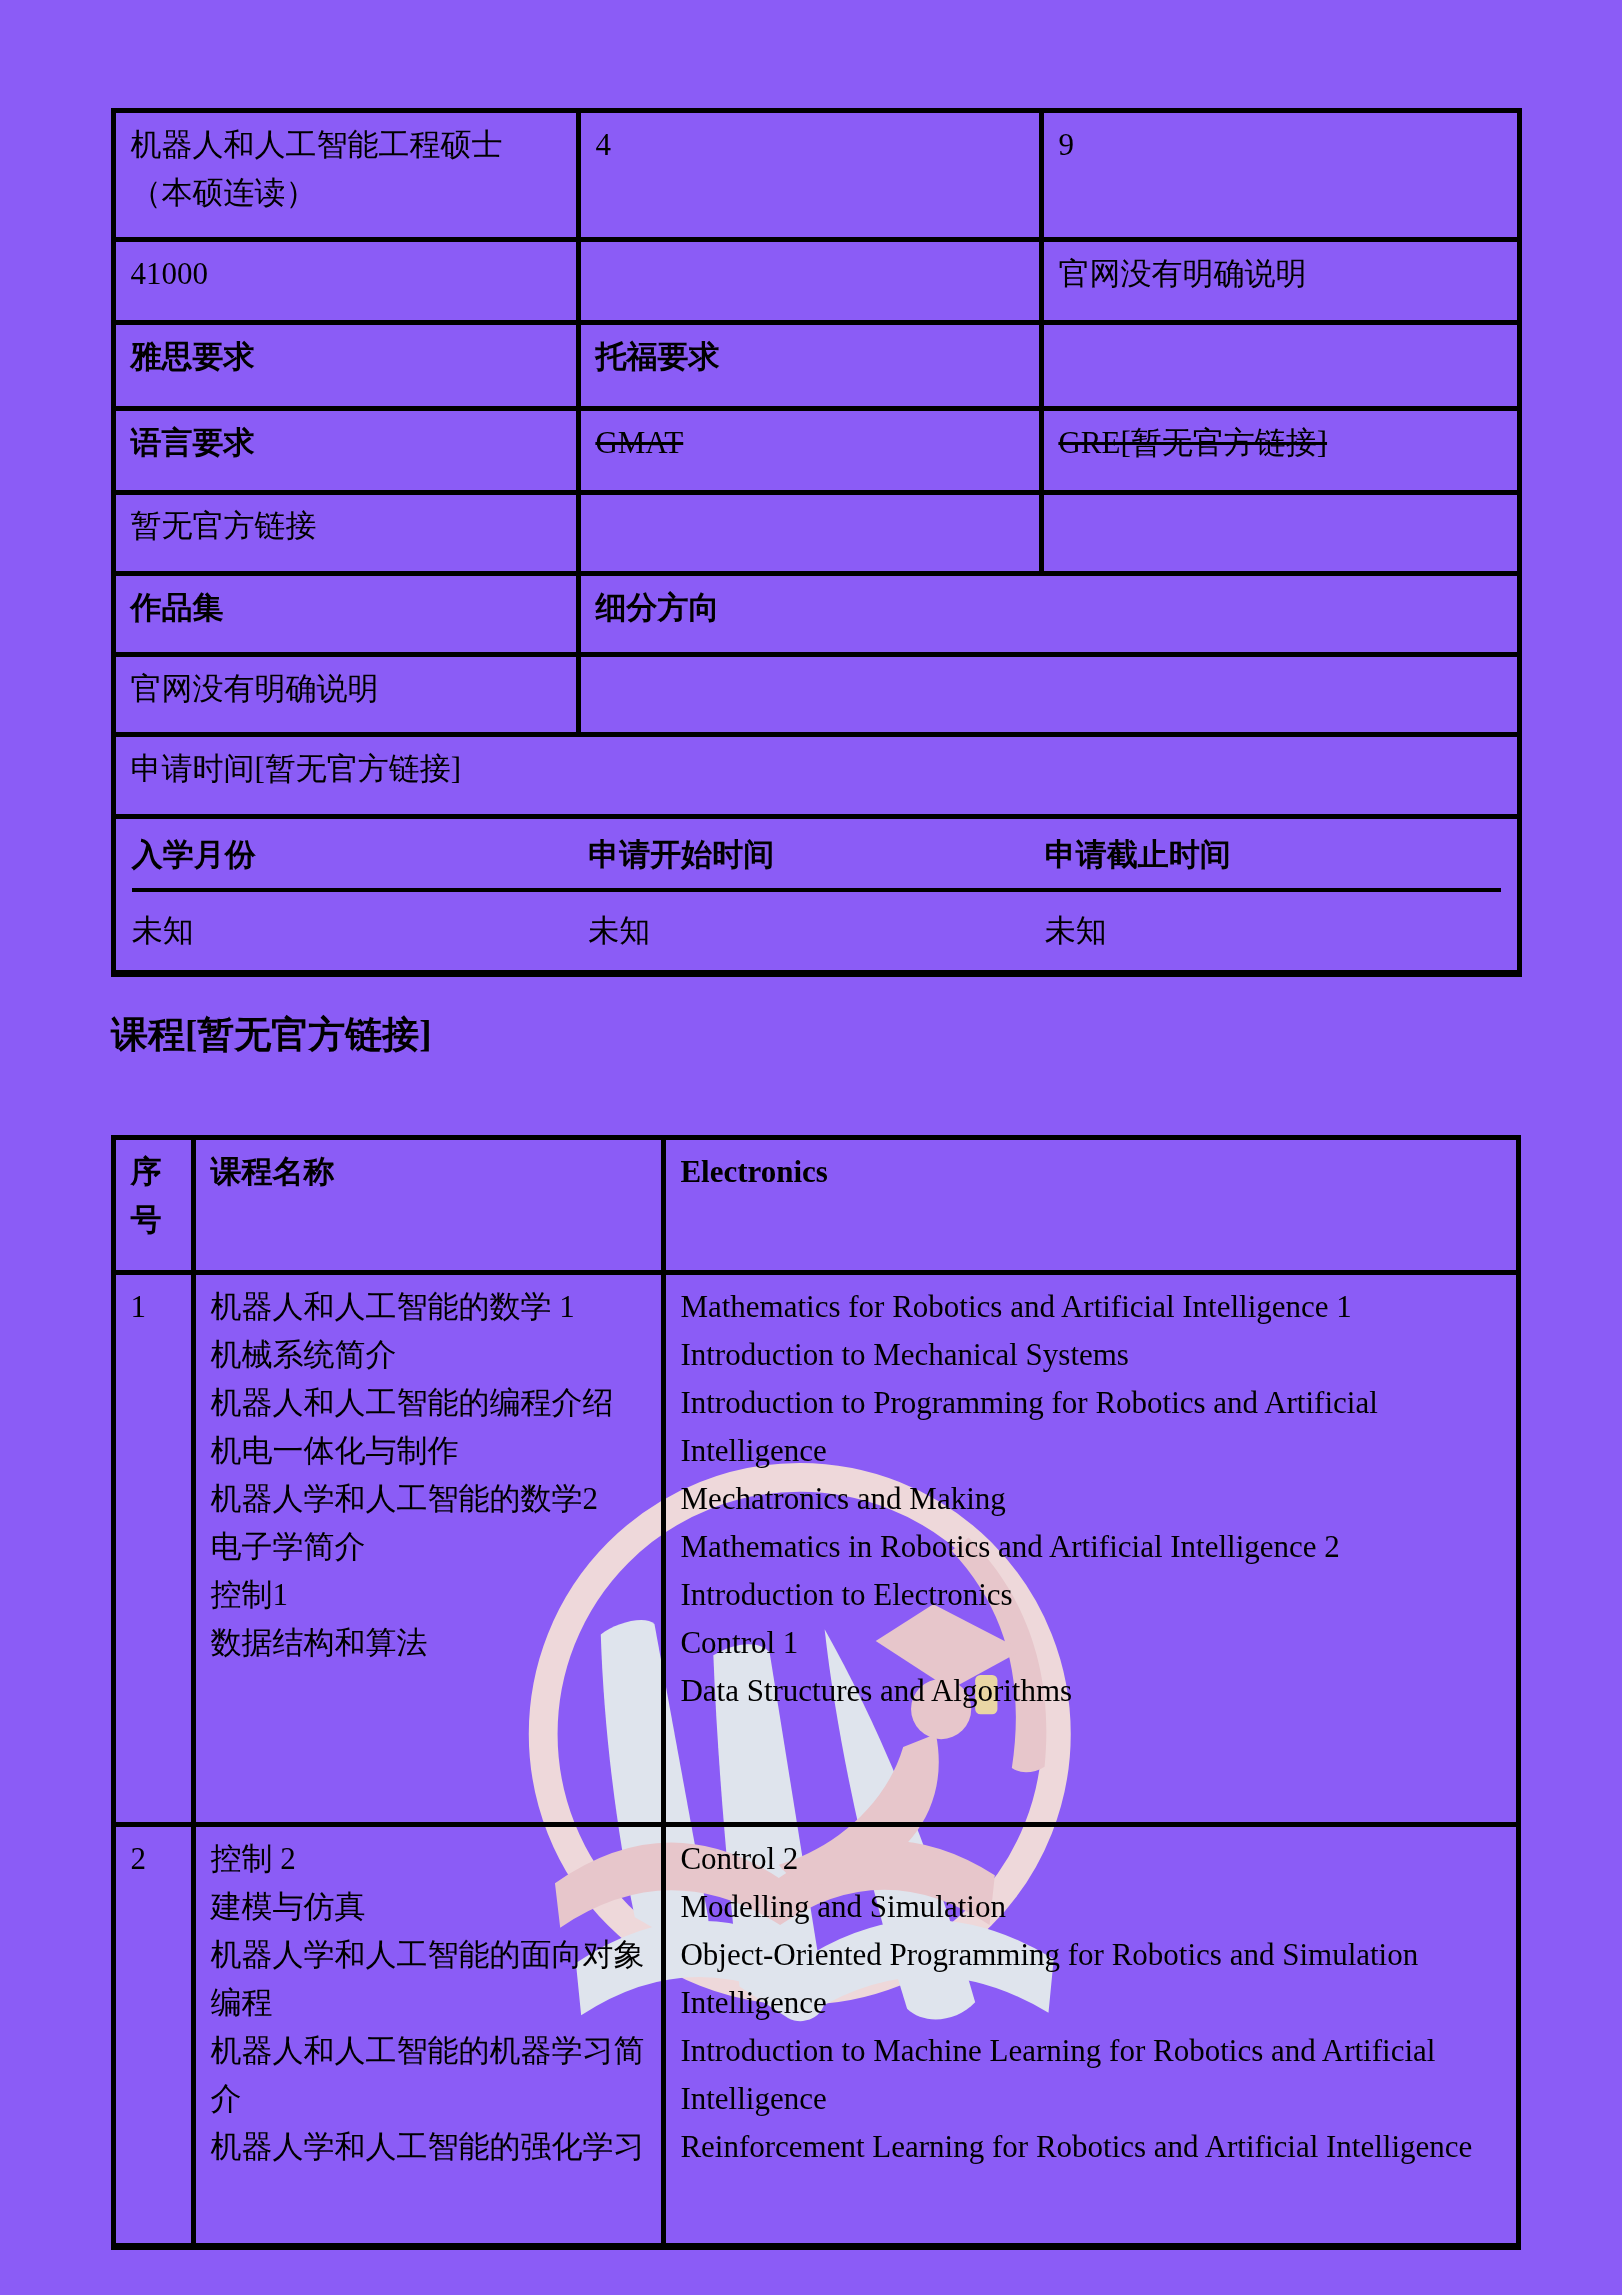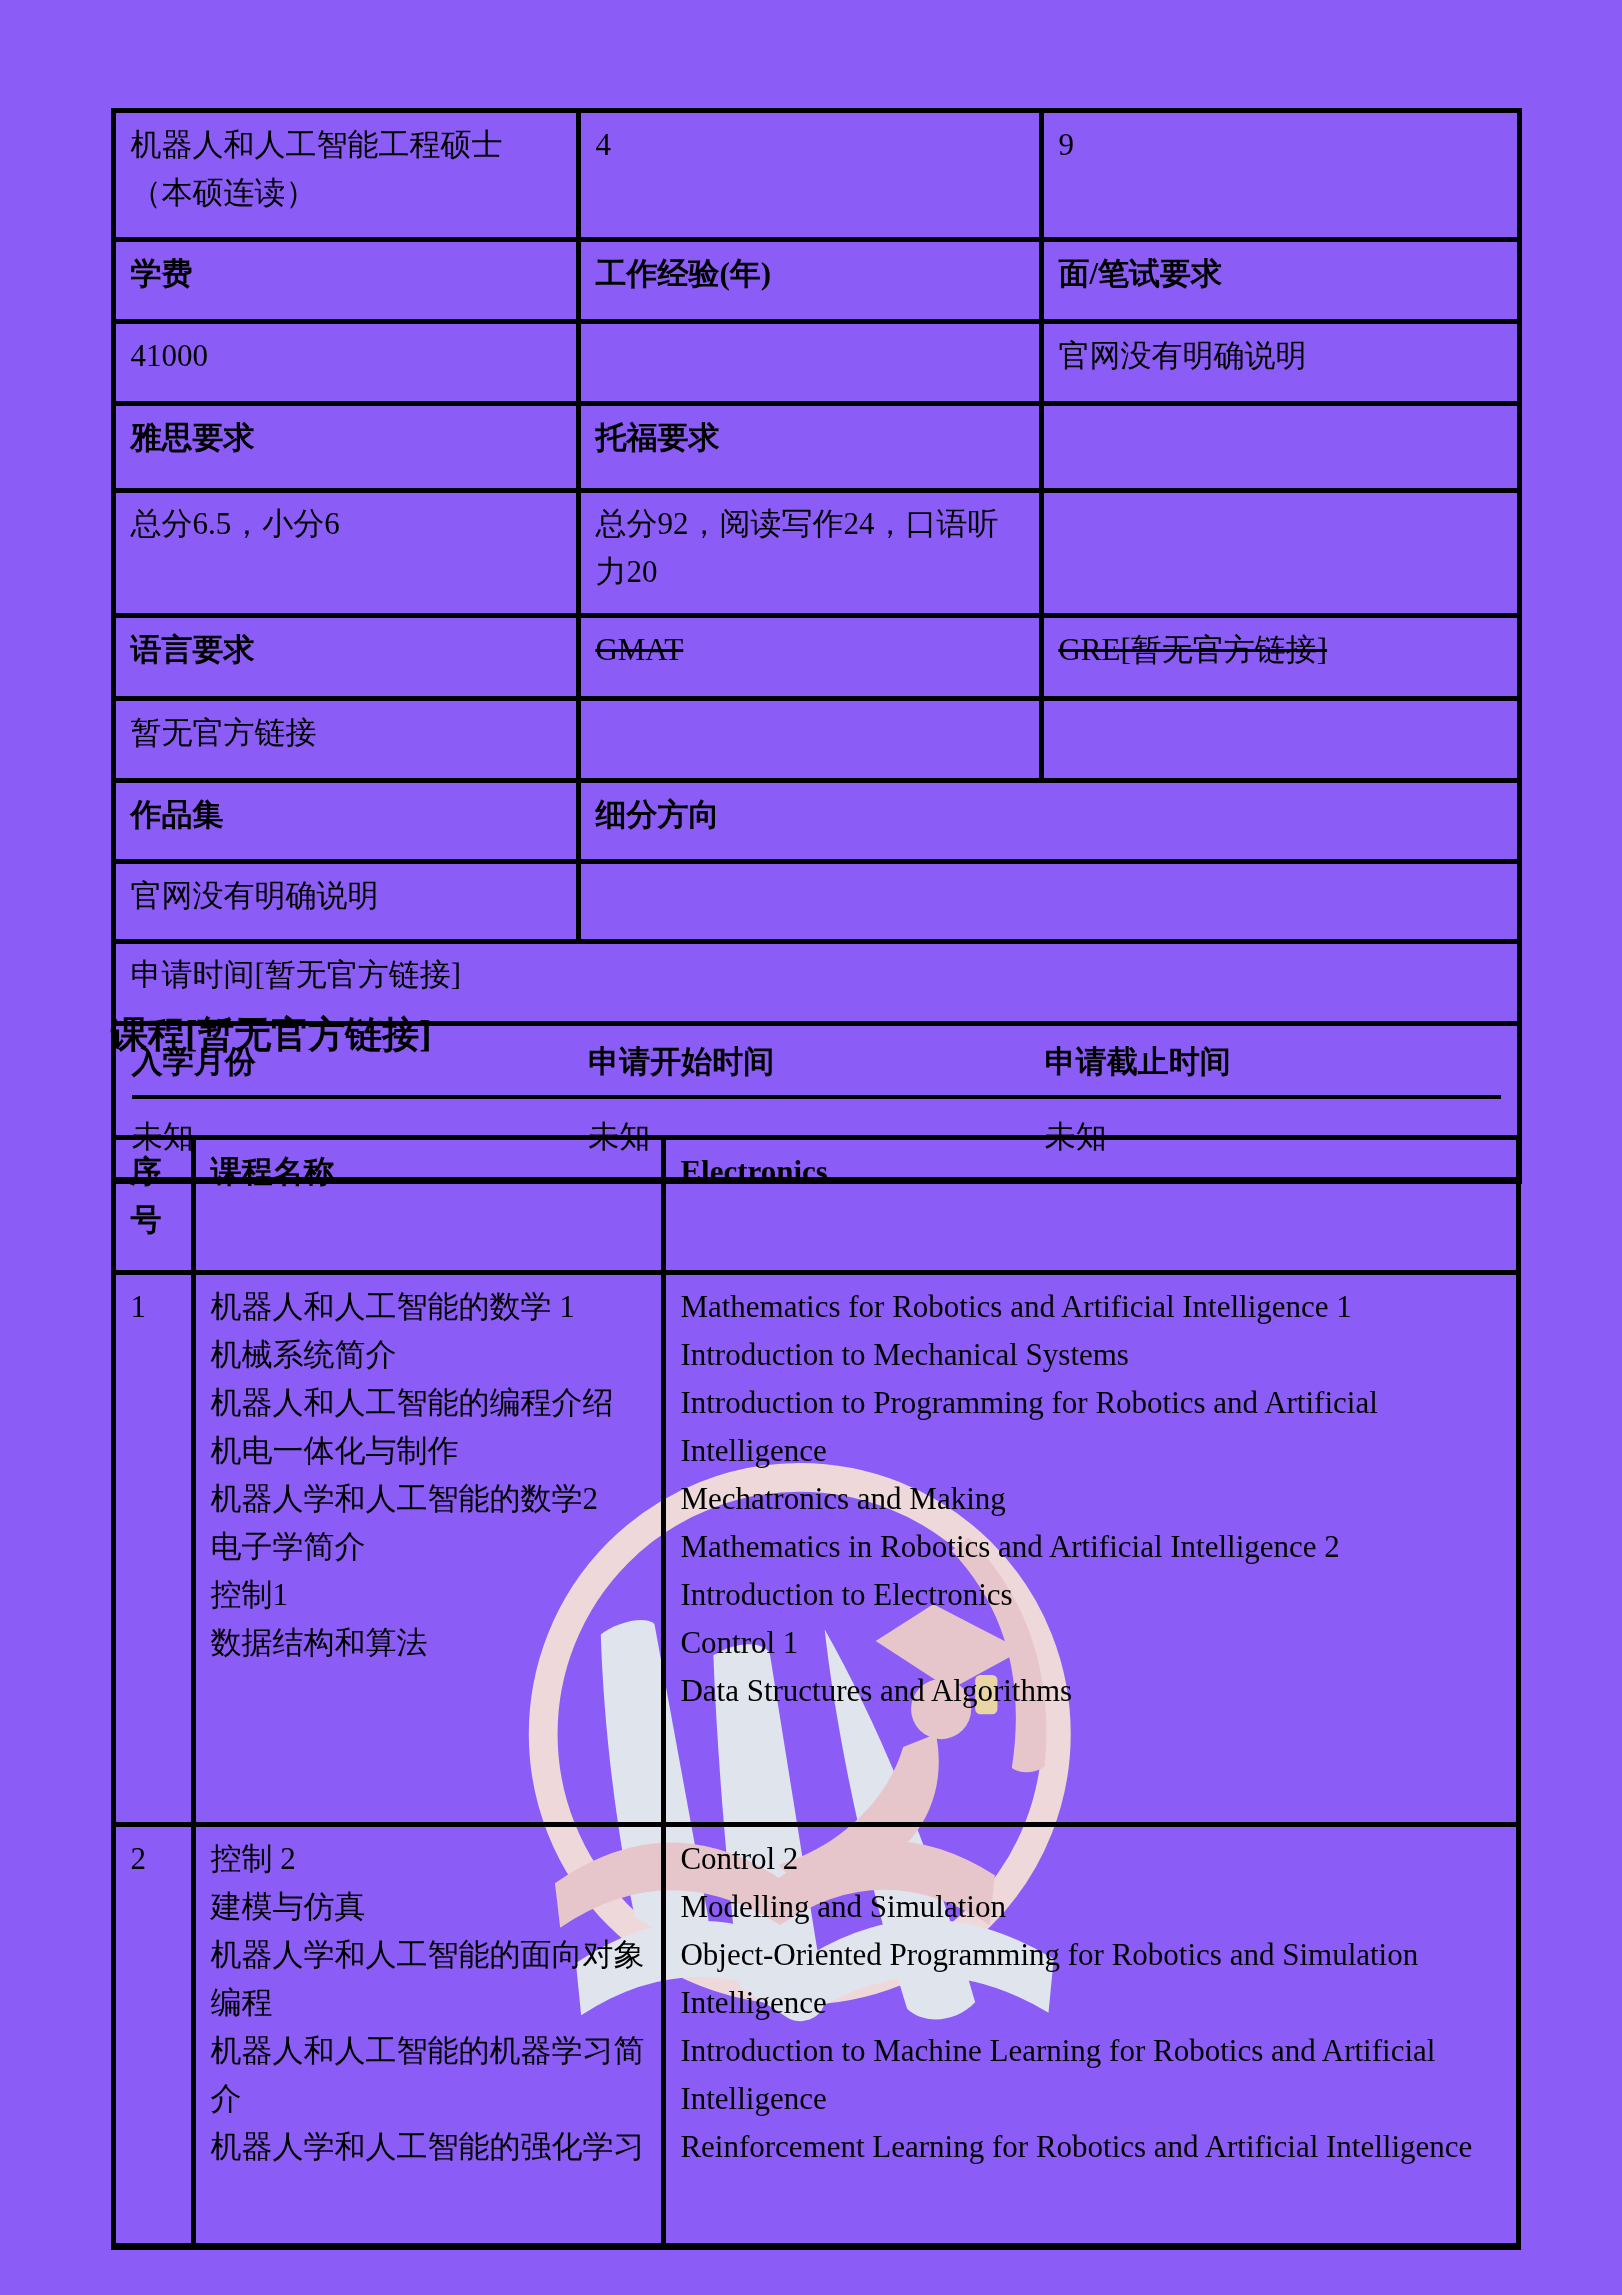--- a/index.html
+++ b/index.html
@@ -89,38 +89,28 @@
         <col style="width:465px">
         <col style="width:463px">
         <col style="width:478px">
       </colgroup>
     <tbody>
         <tr class="r1">
       <td>机器人和人工智能工程硕士（本硕连读）</td>
       <td>4</td>
       <td>9</td>
     </tr>
-    <tr class="r2">
-      <td class="bold">学费</td>
-      <td class="bold">工作经验(年)</td>
-      <td class="bold">面/笔试要求</td>
-    </tr>
     <tr class="r3">
       <td>41000</td>
       <td></td>
       <td>官网没有明确说明</td>
     </tr>
     <tr class="r4">
       <td class="bold">雅思要求</td>
       <td class="bold">托福要求</td>
-      <td></td>
-    </tr>
-    <tr class="r5">
-      <td>总分6.5，小分6</td>
-      <td>总分92，阅读写作24，口语听力20</td>
       <td></td>
     </tr>
     <tr class="r6">
       <td class="bold">语言要求</td>
       <td><span class="strike">GMAT</span></td>
       <td><span class="strike">GRE[暂无官方链接]</span></td>
     </tr>
     <tr class="r7">
       <td>暂无官方链接</td>
       <td></td>

